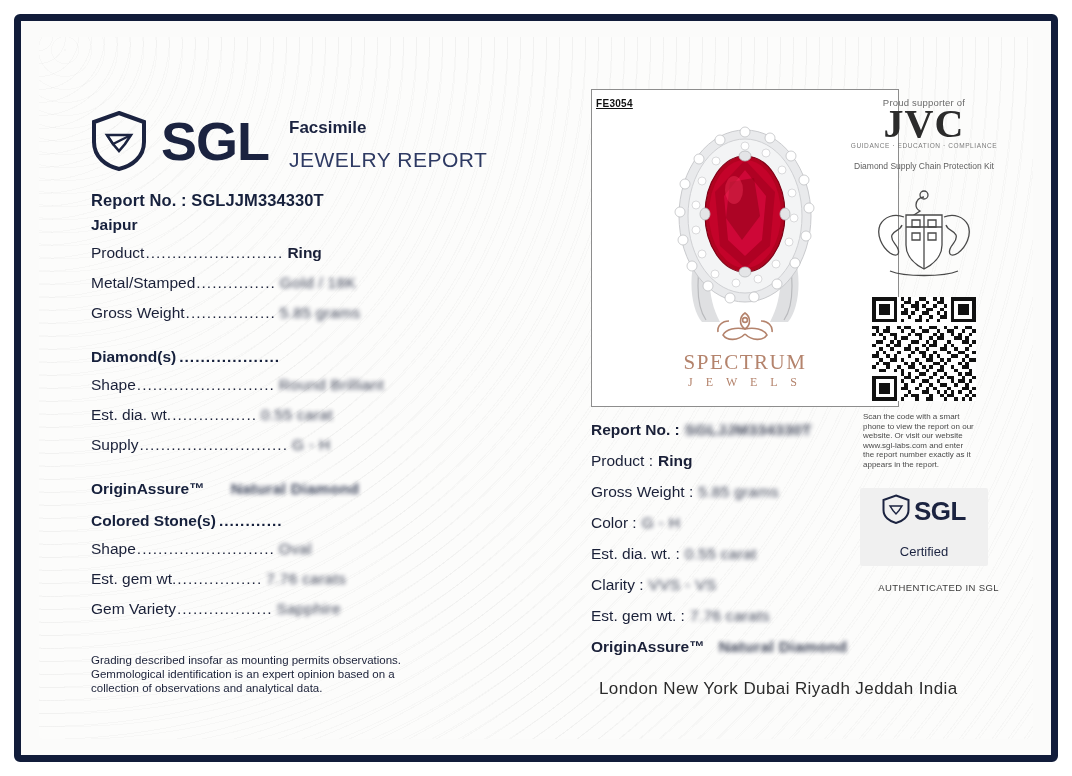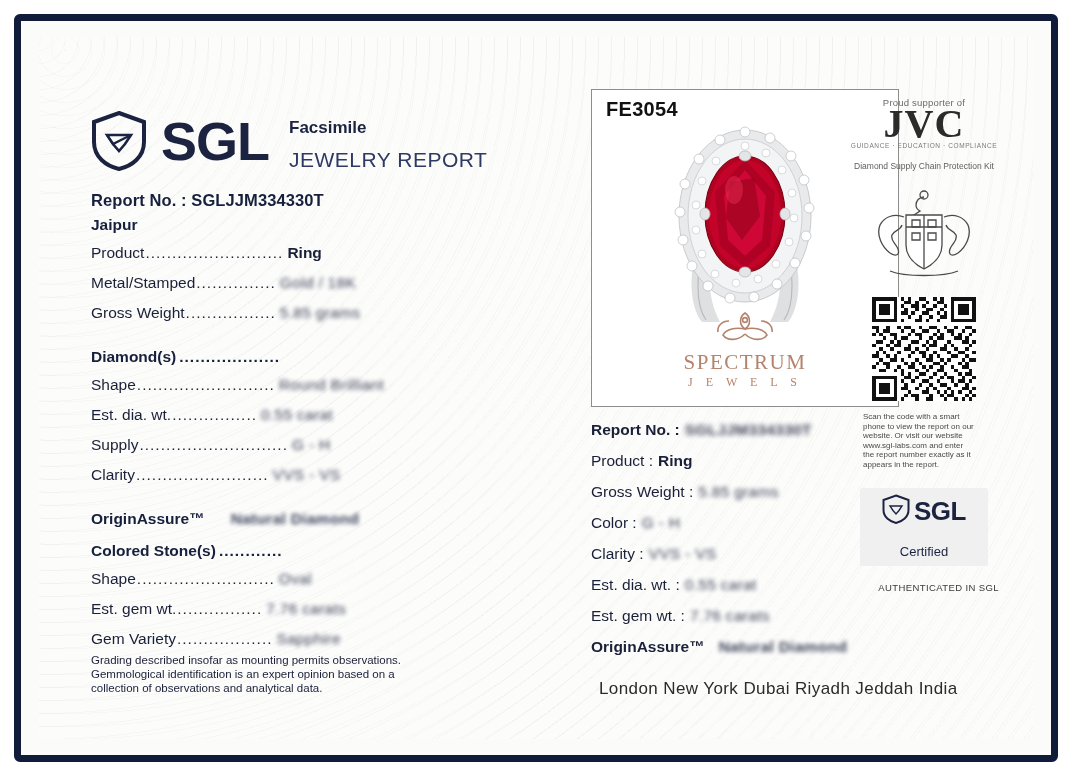--- a/index.html
+++ b/index.html
@@ -172,26 +172,27 @@
   .photo-box {
     width: 308px;
     height: 318px;
     border: 1px solid #8d8d8d;
     background: #ffffff;
     position: relative;
     box-sizing: border-box;
   }
   .photo-code {
     position: absolute;
-    left: 14px;
+    left: 4px;
     top: 8px;
-    font-size: 20px;
+    font-size: 10px;
     font-weight: bold;
     color: #111;
     letter-spacing: 0.3px;
+    text-decoration: underline;
   }
   .ring-wrap {
     position: absolute;
     left: 0; right: 0;
     top: 26px;
     height: 212px;
     display: flex;
     align-items: center;
     justify-content: center;
   }
@@ -380,25 +381,20 @@
         </div>
         <div class="spec-row">
           <span class="lbl">Est. dia. wt. </span>
           <span class="dots">................</span>
           <span class="val blur">0.55 carat</span>
         </div>
         <div class="spec-row">
           <span class="lbl">Supply</span>
           <span class="dots">............................</span>
           <span class="val blur">G - H</span>
-        </div>
-        <div class="spec-row">
-          <span class="lbl">Clarity</span>
-          <span class="dots">.........................</span>
-          <span class="val blur">VVS - VS</span>
         </div>
       </div>
 
       <div class="section-head">
         <span>OriginAssure™</span>
         <span class="val blur" style="margin-left:26px;">Natural Diamond</span>
       </div>
 
       <div class="section-head">
         <span>Colored Stone(s)</span>
@@ -530,26 +526,26 @@
         </div>
         <div class="cs-row">
           <span class="lbl">Gross Weight :</span>
           <span class="val blur">5.85 grams</span>
         </div>
         <div class="cs-row">
           <span class="lbl">Color :</span>
           <span class="val blur">G - H</span>
         </div>
         <div class="cs-row">
+          <span class="lbl">Est. dia. wt. :</span>
+          <span class="val blur">0.55 carat</span>
+        </div>
+        <div class="cs-row">
           <span class="lbl">Clarity :</span>
           <span class="val blur">VVS - VS</span>
-        </div>
-        <div class="cs-row">
-          <span class="lbl">Est. dia. wt. :</span>
-          <span class="val blur">0.55 carat</span>
         </div>
         <div class="cs-row">
           <span class="lbl">Est. gem wt. :</span>
           <span class="val blur">7.76 carats</span>
         </div>
         <div class="cs-row bold">
           <span class="lbl">OriginAssure™</span>
           <span class="val blur" style="margin-left:14px;">Natural Diamond</span>
         </div>
       </div>

